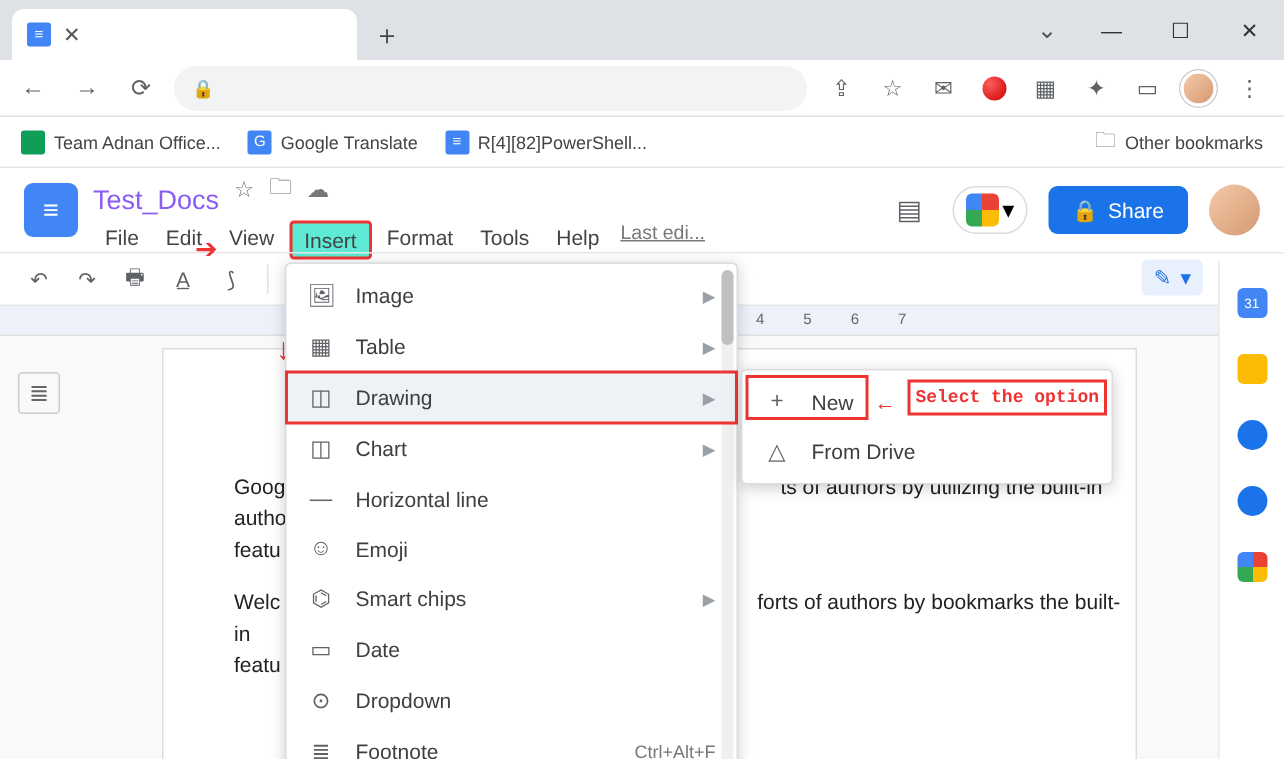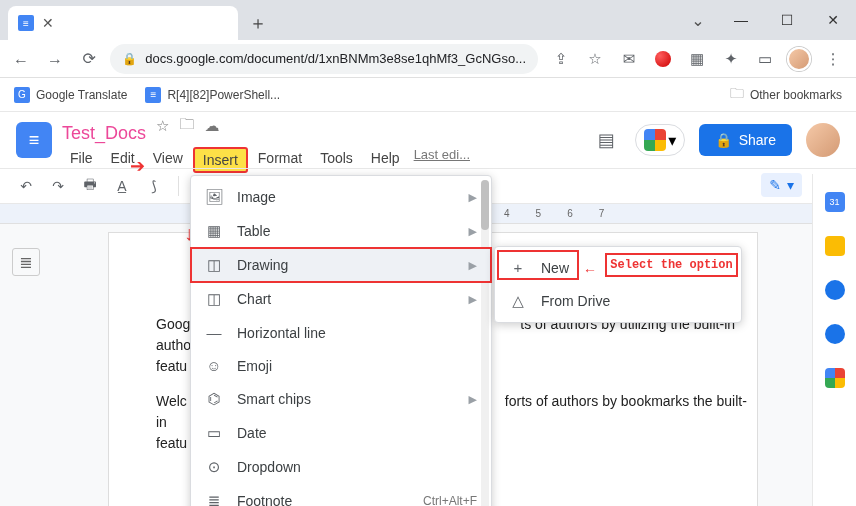--- a/index.html
+++ b/index.html
@@ -33,25 +33,25 @@
   .bm-blue { background:#4285f4; color:#fff; display:flex; align-items:center; justify-content:center; font-size:10px; }
   .bm-drive { background:linear-gradient(60deg,#0f9d58 33%,#ffcd40 33% 66%,#4285f4 66%); }
   .bm-other { margin-left:auto; display:flex; align-items:center; gap:6px; }
   .bm-folder { color:#888; font-size:14px; }
 
   
   .docs-header { height:56px; display:flex; align-items:center; padding:0 16px; gap:10px; }
   .docs-logo { width:36px; height:36px; background:#4285f4; border-radius:6px; display:flex; align-items:center; justify-content:center; color:#fff; font-size:18px; }
   .doc-titleblock { display:flex; flex-direction:column; gap:1px; }
   .doc-title-row { display:flex; align-items:center; gap:10px; }
-  .doc-title { font-size:18px; color:#ec4899;margin-top:16px; }
+  .doc-title { font-size:18px; color:#8b5cf6;margin-top:16px; }
   .title-icon { color:#777; font-size:15px; }
   .menus { display:flex; gap:2px; font-size:14px; color:#444; margin-top:2px; }
   .menu-item { padding:3px 8px; border-radius:3px; cursor:pointer; }
-  .menu-item.active { background:#fde047; }
+  .menu-item.active { background:#5eead4; }
   .insert-hl { border:2px solid #e33; border-radius:3px; }
   .arrow-to-insert { position:absolute; left:130px; top:155px; color:#e33; font-size:18px; }
   .arrow-to-drawing { position:absolute; left:184px; top:222px; color:#e33; font-size:20px; }
   .last-edit { font-size:13px; color:#777; text-decoration:underline; margin-left:4px; }
   .header-right { margin-left:auto; display:flex; align-items:center; gap:14px; }
   .hr-icon { width:30px; height:30px; display:flex; align-items:center; justify-content:center; color:#5f6368; font-size:18px; }
   .meet-btn { display:flex; align-items:center; gap:2px; border:1px solid #dadce0; border-radius:20px; padding:4px 8px; }
   .meet-logo { width:22px; height:22px; background:conic-gradient(#ea4335 0 90deg,#fbbc04 90deg 180deg,#34a853 180deg 270deg,#4285f4 270deg 360deg); border-radius:4px; }
   .share-btn { background:#1a73e8; color:#fff; border-radius:6px; padding:8px 16px; display:flex; align-items:center; gap:6px; font-size:14px; }
   .avatar-md { width:34px; height:34px; border-radius:50%; background: linear-gradient(135deg,#f5c9a8,#d49a74); }
@@ -119,41 +119,44 @@
   <div class="win-btn">☐</div>
   <div class="win-btn">✕</div>
 </div>
 
 <div class="addr-bar">
   <div class="nav-icon">←</div>
   <div class="nav-icon">→</div>
   <div class="nav-icon">⟳</div>
   <div class="url-box">
     <span class="lock">🔒</span>
-    <span class="url-text">docs.google.com/document/d/1xnBNMm3e8se1qhMf3_GcNGso...</span>
   </div>
   <div class="addr-icons">
     <div class="addr-btn">⇪</div>
     <div class="addr-btn">☆</div>
     <div class="addr-btn">✉</div>
     <div class="addr-btn">
         <span class="opera"></span>
       </div>
     <div class="addr-btn">▦</div>
     <div class="addr-btn">✦</div>
     <div class="addr-btn">▭</div>
     <div class="addr-btn">
         <span class="avatar-sm"></span>
       </div>
     <div class="addr-btn">⋮</div>
   </div>
 </div>
 
 <div class="bookmarks">
   <div class="bm-item">
+      <span class="bm-icon bm-green"></span>
+      <span>Team Adnan Office...</span>
+    </div>
+  <div class="bm-item">
       <span class="bm-icon bm-blue">G</span>
       <span>Google Translate</span>
     </div>
   <div class="bm-item">
       <span class="bm-icon bm-blue">≡</span>
       <span>R[4][82]PowerShell...</span>
     </div>
   <div class="bm-other">
       <span class="bm-folder">🗀</span>
       <span>Other bookmarks</span>

